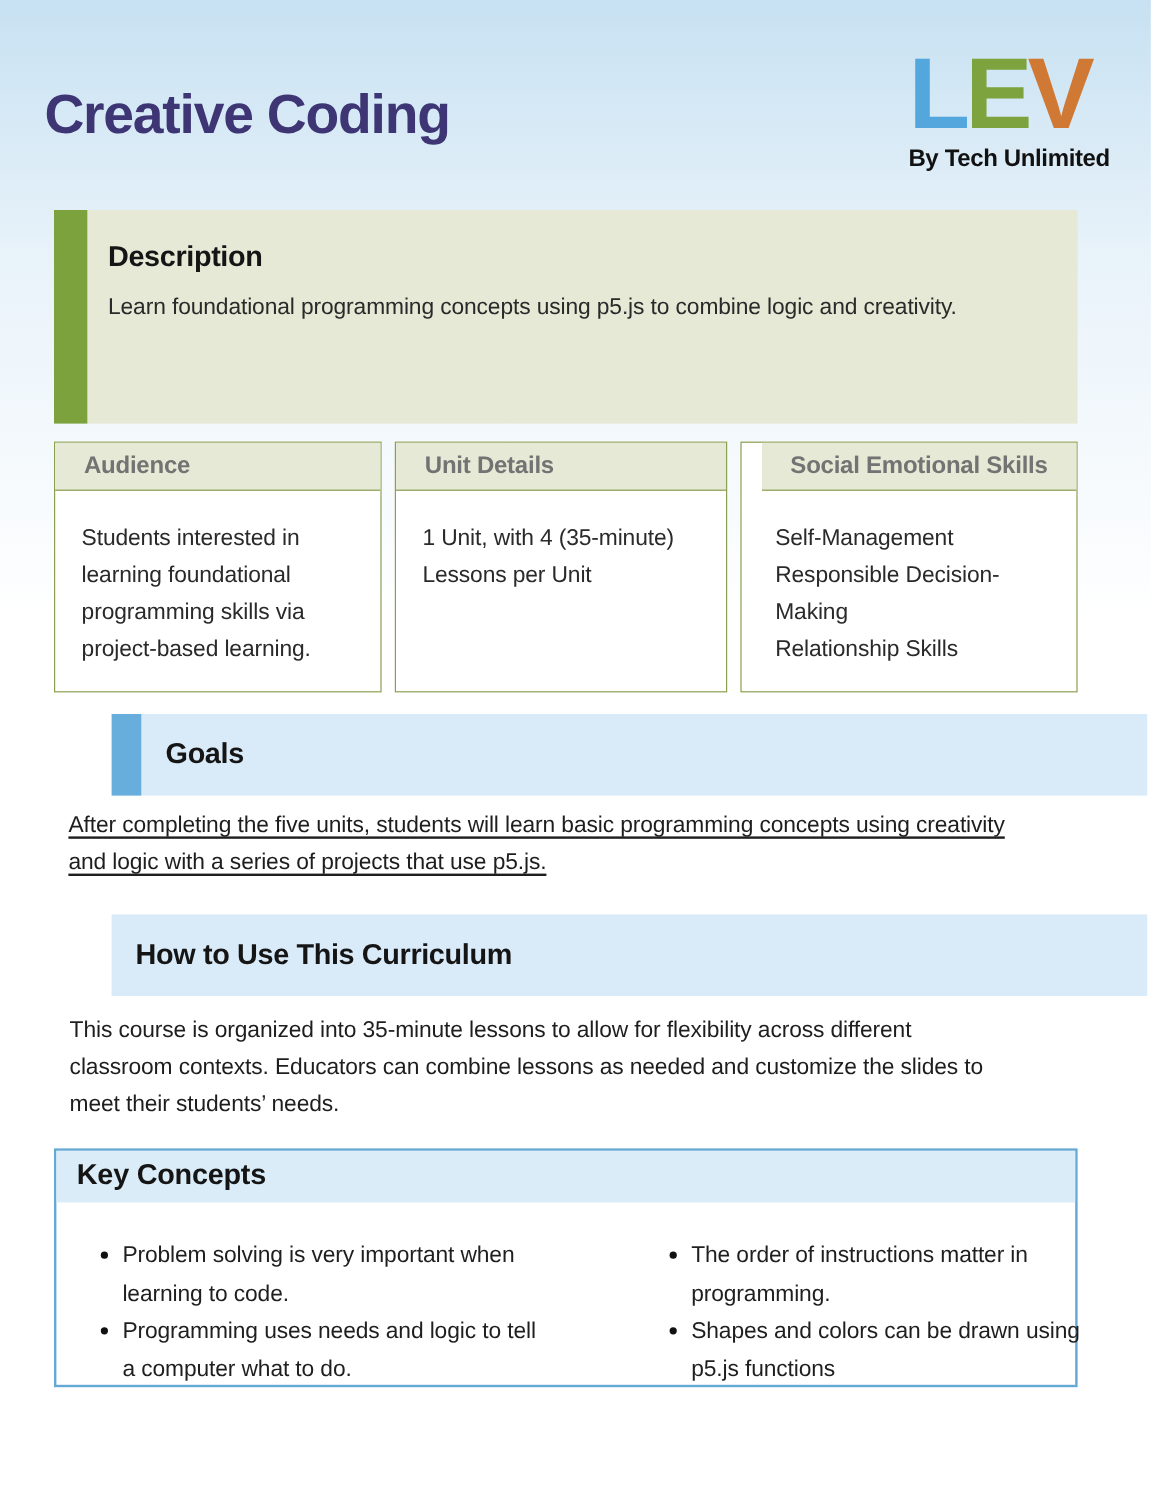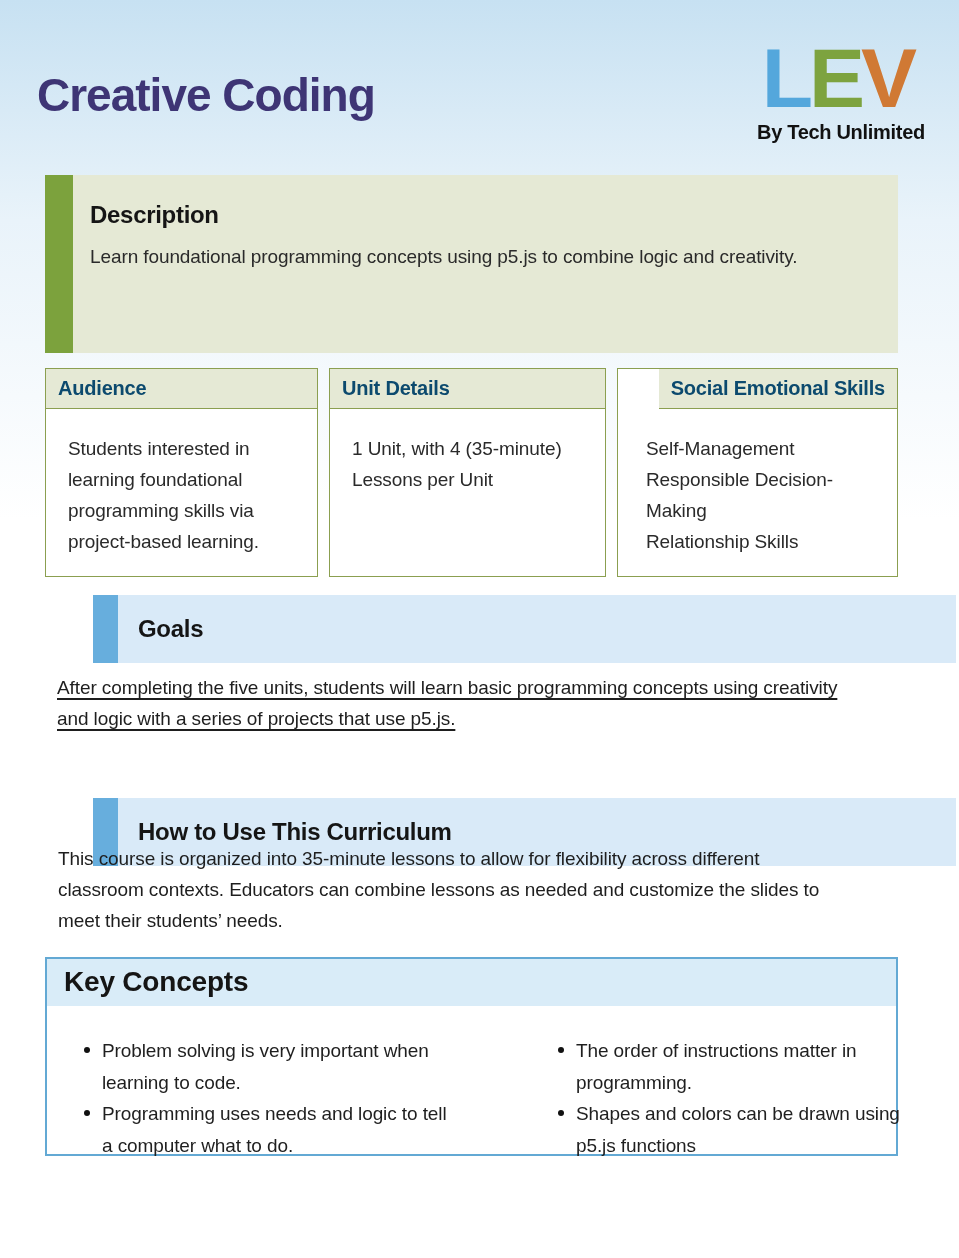--- a/index.html
+++ b/index.html
@@ -7,55 +7,55 @@
   .page{
     position:relative;width:959px;height:1258px;overflow:hidden;
     background:linear-gradient(180deg,#c7e1f2 0px,#e9f3fa 220px,#ffffff 520px);
   }
   
   .page-title{
     position:absolute;left:37px;top:70px;
     font-size:46px;font-weight:700;color:#3e3575;letter-spacing:-1px;line-height:1.1;
   }
   .logo{position:absolute;top:44px;right:46px;width:156px;text-align:left;}
-  .logo-word{font-size:84px;line-height:0.82;font-weight:800;letter-spacing:-4px;white-space:nowrap;text-align:right;}
+  .logo-word{font-size:84px;line-height:0.82;font-weight:800;letter-spacing:-4px;white-space:nowrap;}
   .logo-l{color:#54a7dc;}
   .logo-e{color:#7da33f;}
   .logo-v{color:#d07934;}
   .logo-tagline{font-size:20px;font-weight:700;color:#111;margin-top:8px;letter-spacing:-0.3px;white-space:nowrap;}
   
   .desc-section{position:absolute;left:45px;top:175px;width:853px;height:178px;display:flex;}
   .accent-bar-olive{width:28px;background:#7ca23d;flex:none;}
   .desc-body-wrap{flex:1;background:#e5e9d5;padding:26px 30px 0 17px;}
   .desc-heading{font-size:24px;font-weight:700;color:#151515;letter-spacing:-0.3px;}
   .desc-text{margin-top:14px;font-size:19px;color:#2a2a2a;letter-spacing:-0.1px;line-height:1.5;}
   
   .boxes-row{position:absolute;left:45px;top:368px;width:853px;height:209px;display:flex;justify-content:space-between;}
   .info-box{background:#fff;border:1.5px solid #8b9f50;box-sizing:border-box;display:flex;flex-direction:column;}
   .info-box.b1{width:273px;}
   .info-box.b2{width:277px;}
   .info-box.b3{width:281px;align-items:flex-end;}
-  .info-box-header{background:#e5e9d5;border-bottom:1.5px solid #8b9f50;padding:8px 12px;font-size:20px;font-weight:700;color:#0c4a6e;letter-spacing:-0.2px;}
+  .info-box-header{background:#e5e9d5;border-bottom:1.5px solid #8b9f50;padding:8px 24px;font-size:20px;font-weight:700;color:#737373;letter-spacing:-0.2px;}
   .info-box-body{padding:24px 14px 0 22px;font-size:19px;line-height:31px;color:#2a2a2a;letter-spacing:-0.1px;}
   .info-box.b3 .info-box-body{padding-left:28px;}
   
   .blue-banner{position:absolute;left:45px;width:863px;height:68px;display:flex;padding-left:48px;}
   .accent-bar-blue{width:25px;background:#67aedd;flex:none;}
   .blue-banner-body{flex:1;background:#d9eaf8;display:flex;align-items:center;padding-left:20px;}
   .banner-heading{font-size:24px;font-weight:700;color:#151515;letter-spacing:-0.3px;}
   .goals-banner{top:595px;}
-  .howto-banner{top:798px;}
+  .howto-banner{top:762px;flex-direction:column;}
   
   .goals-text{position:absolute;left:57px;top:672px;width:850px;font-size:19px;line-height:31px;color:#1e1e1e;letter-spacing:-0.1px;}
   .goals-text .line{text-decoration:underline;text-decoration-thickness:1.5px;text-underline-offset:4px;}
   
   .howto-text{position:absolute;left:58px;top:843px;width:850px;font-size:19px;line-height:31px;color:#1e1e1e;letter-spacing:-0.1px;}
   
   .kc-box{position:absolute;left:45px;top:957px;width:853px;height:199px;border:2px solid #63a9d4;box-sizing:border-box;background:#fff;}
-  .kc-header{background:#d9ecf8;padding:7px 17px 8px 17px;font-size:28px;font-weight:700;color:#151515;letter-spacing:-0.2px;}
+  .kc-header{background:#d9ecf8;padding:7px 17px 8px 17px;font-size:24px;font-weight:700;color:#151515;letter-spacing:-0.2px;}
   .kc-body{display:flex;padding:13px 14px 0 20px;}
   .kc-col{list-style:none;margin:16px;padding:0;}
   .kc-col.left{width:442px;flex:none;}
   .kc-col.right{flex:1;}
   .kc-col li{position:relative;padding-left:19px;font-size:19px;line-height:31.5px;color:#1f1f1f;letter-spacing:-0.1px;}
   .kc-col.left li{width:355px;}
   .kc-col.right li{width:340px;}
   .kc-col li .dot{position:absolute;left:1px;top:12px;width:6px;height:6px;border-radius:50%;background:#111;}
 </style>
 </head>

